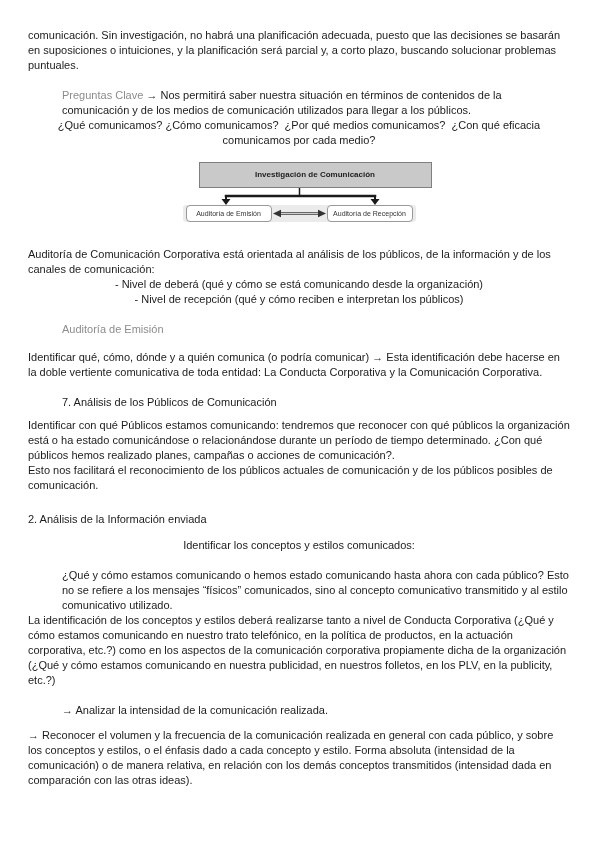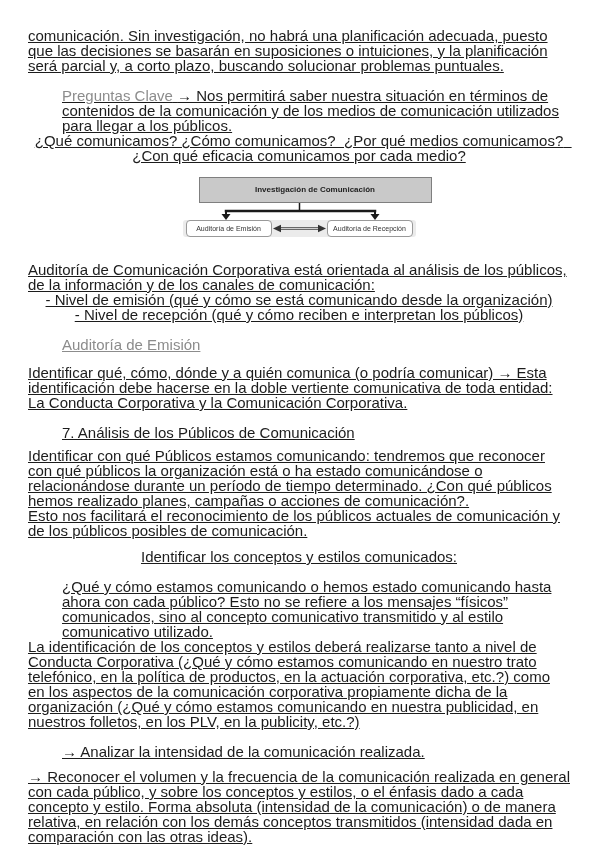--- a/index.html
+++ b/index.html
@@ -10,23 +10,22 @@
     color: var(--text, #1c1c1c);
     -webkit-font-smoothing: antialiased;
   }
   .page {
     width: 600px; height: 848px;
     padding: 28px 30px 0 28px;
     overflow: hidden;
     background: var(--page-bg, #ffffff);
   }
   .body-text {
-    font-size: 15px;
+    font-size: 11px;
     line-height: 15px;
-    text-decoration: underline;
   }
   .muted { color: var(--muted, #8c8c8c); }
   .centered { text-align: center; }
   .prewrap { white-space: pre-wrap; }
   .mt0  { margin-top: 0; }
   .mt8  { margin-top: 8px; }
   .mt10 { margin-top: 10px; }
   .mt11 { margin-top: 11px; text-align: center; }
   .mt13 { margin-top: 13px; }
   .mt15 { margin-top: 15px; margin-left: 34px; }
@@ -107,34 +106,35 @@
         <polygon points="1,8.5 9,4.8 9,12.2" fill="currentColor"></polygon>
         <polygon points="54,8.5 46,4.8 46,12.2" fill="currentColor"></polygon>
       </svg>
 
       <div class="diag-child right">Auditoría de Recepción</div>
     </div>
   </div>
 
   <p class="body-text mt25">Auditoría de Comunicación Corporativa está orientada al análisis de los públicos, de la información y de los canales de comunicación:</p>
 
-  <p class="body-text mt0 centered">- Nivel de emisión (qué y cómo se está comunicando desde la organización)</p>
+  <p class="body-text mt0 centered">- Nivel de deberá (qué y cómo se está comunicando desde la organización)</p>
 
   <p class="body-text mt0 centered">- Nivel de recepción (qué y cómo reciben e interpretan los públicos)</p>
 
   <p class="body-text mt15 muted">Auditoría de Emisión</p>
 
   <p class="body-text mt13">Identificar qué, cómo, dónde y a quién comunica (o podría comunicar) → Esta identificación debe hacerse en la doble vertiente comunicativa de toda entidad: La Conducta Corporativa y la Comunicación Corporativa.</p>
 
   <p class="body-text mt15">7. Análisis de los Públicos de Comunicación</p>
 
   <p class="body-text mt8">Identificar con qué Públicos estamos comunicando: tendremos que reconocer con qué públicos la organización está o ha estado comunicándose o relacionándose durante un período de tiempo determinado. ¿Con qué públicos hemos realizado planes, campañas o acciones de comunicación?.</p>
 
   <p class="body-text mt0">Esto nos facilitará el reconocimiento de los públicos actuales de comunicación y de los públicos posibles de comunicación.</p>
 
+  <p class="body-text mt19">2. Análisis de la Información enviada</p>
 
   <p class="body-text mt11">Identificar los conceptos y estilos comunicados:</p>
 
   <p class="body-text mt15">¿Qué y cómo estamos comunicando o hemos estado comunicando hasta ahora con cada público? Esto no se refiere a los mensajes “físicos” comunicados, sino al concepto comunicativo transmitido y al estilo comunicativo utilizado.</p>
 
   <p class="body-text mt0">La identificación de los conceptos y estilos deberá realizarse tanto a nivel de Conducta Corporativa (¿Qué y cómo estamos comunicando en nuestro trato telefónico, en la política de productos, en la actuación corporativa, etc.?) como en los aspectos de la comunicación corporativa propiamente dicha de la organización (¿Qué y cómo estamos comunicando en nuestra publicidad, en nuestros folletos, en los PLV, en la publicity, etc.?)</p>
 
   <p class="body-text mt15">→ Analizar la intensidad de la comunicación realizada.</p>
 
   <p class="body-text mt10">→ Reconocer el volumen y la frecuencia de la comunicación realizada en general con cada público, y sobre los conceptos y estilos, o el énfasis dado a cada concepto y estilo. Forma absoluta (intensidad de la comunicación) o de manera relativa, en relación con los demás conceptos transmitidos (intensidad dada en comparación con las otras ideas).</p>

